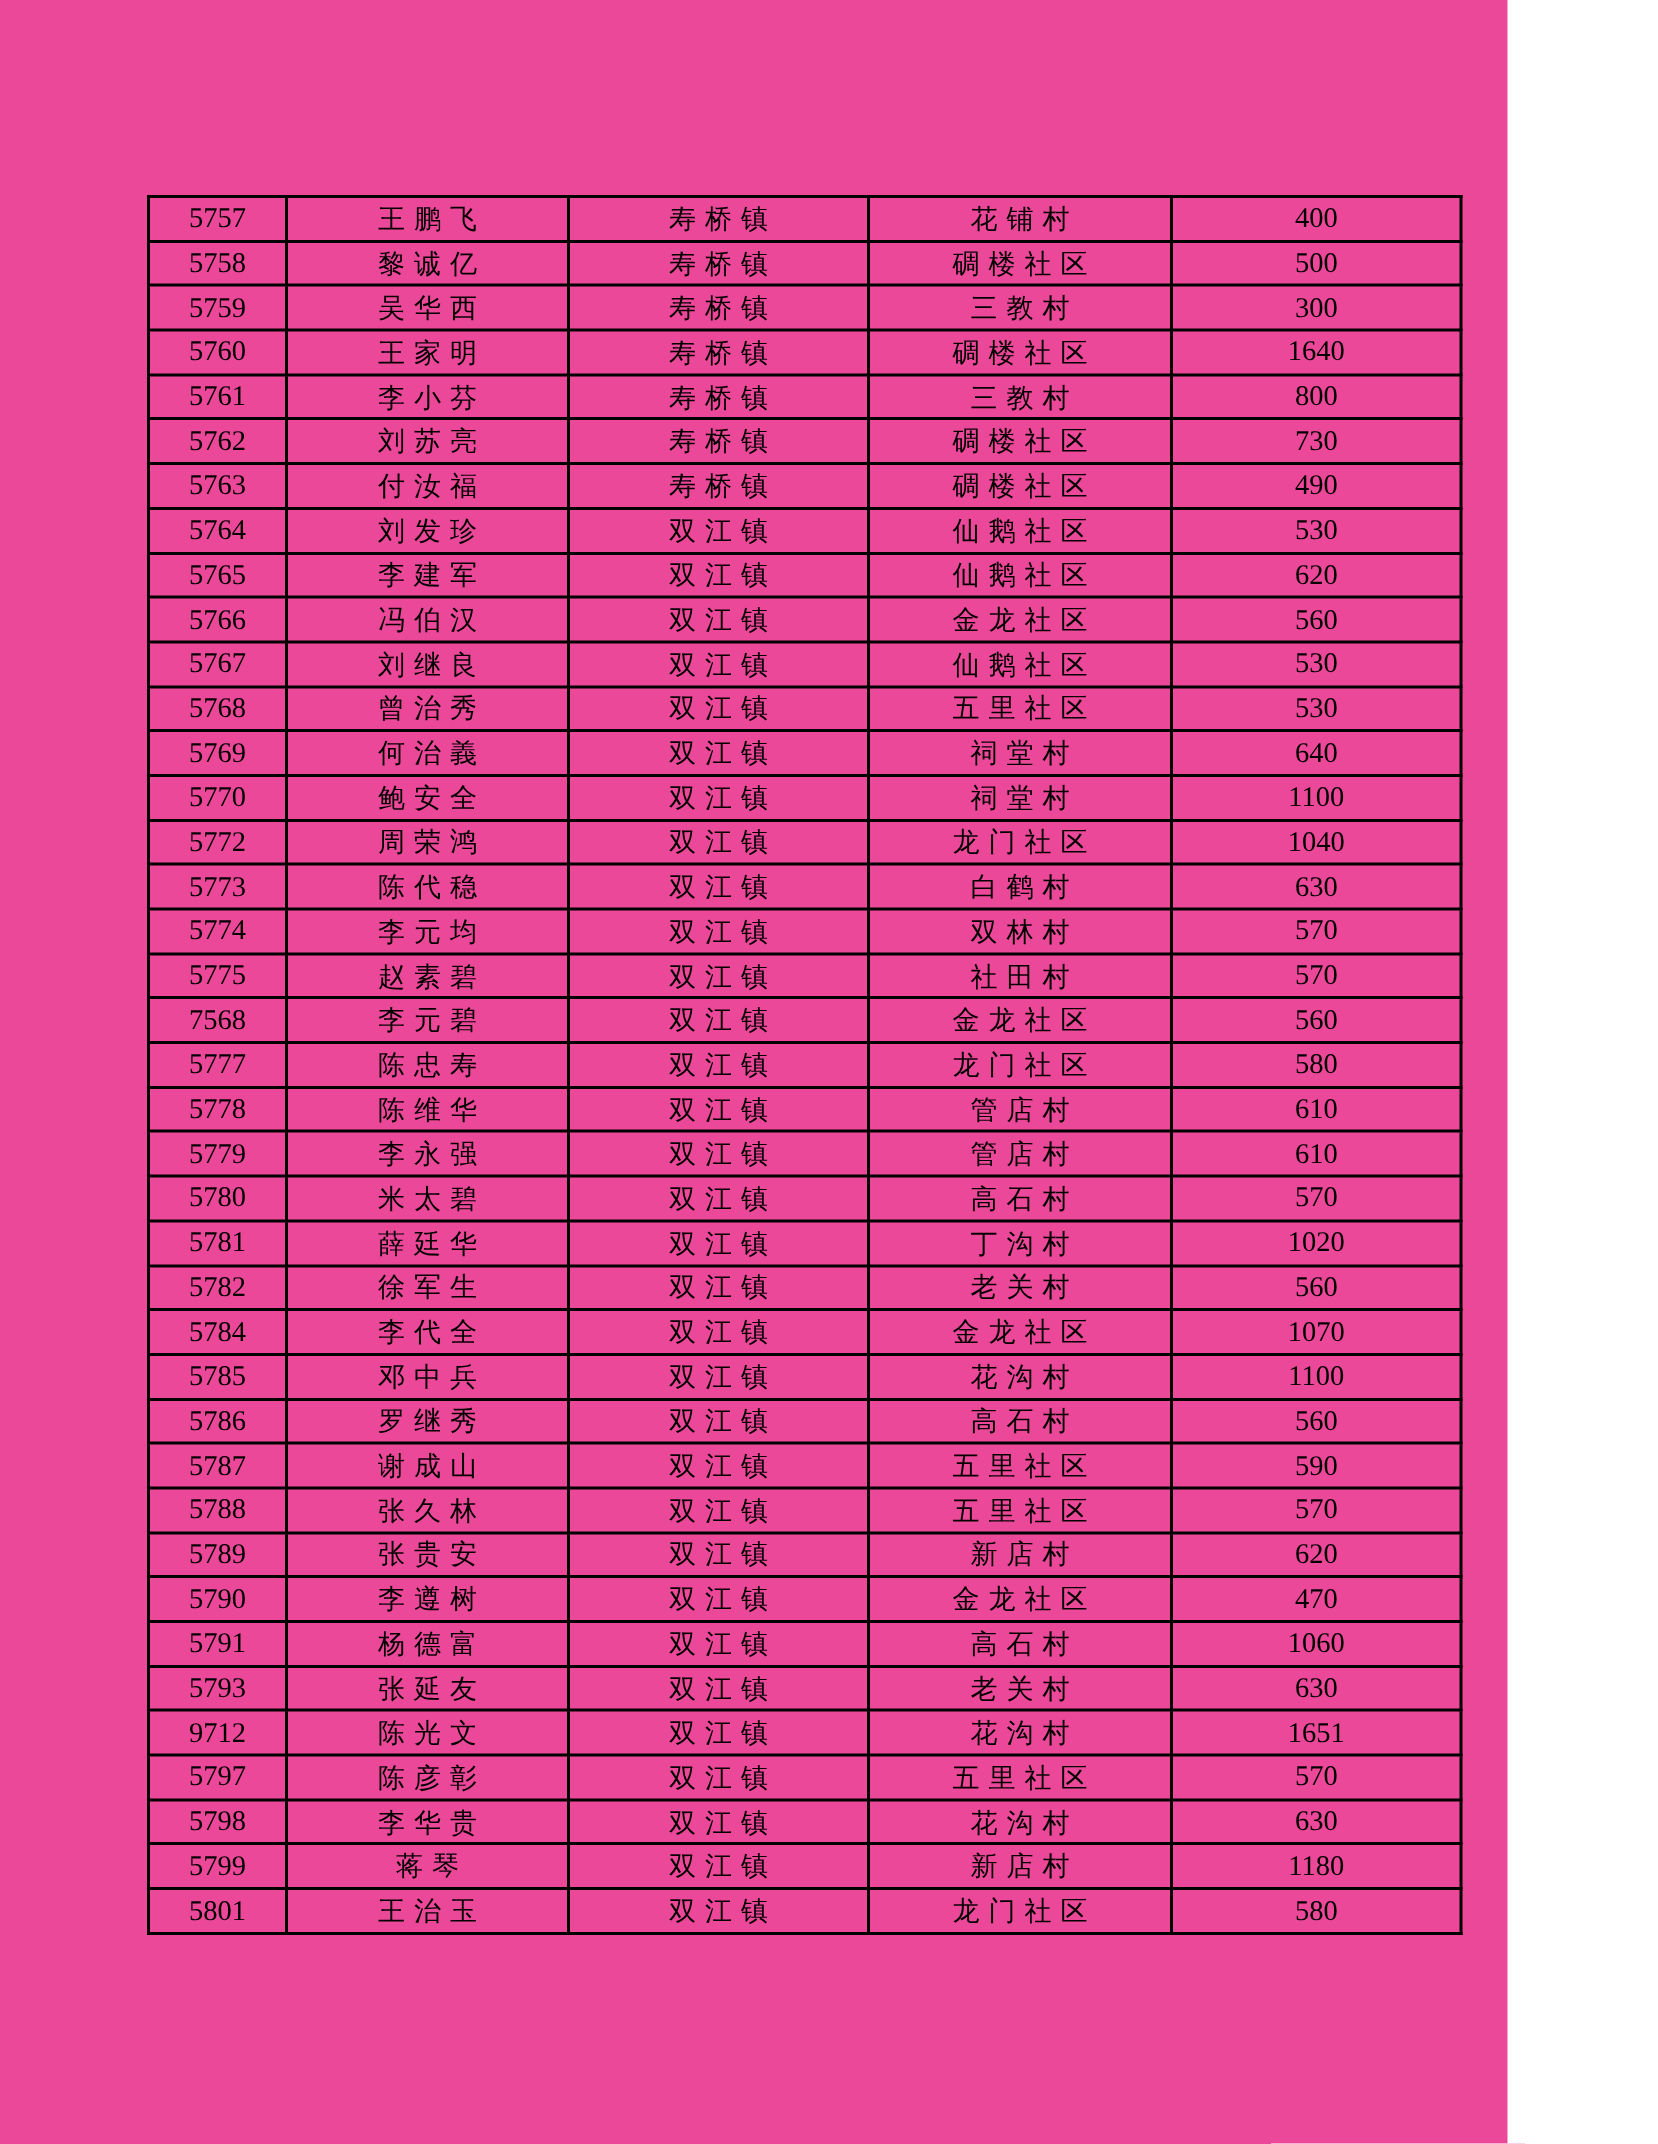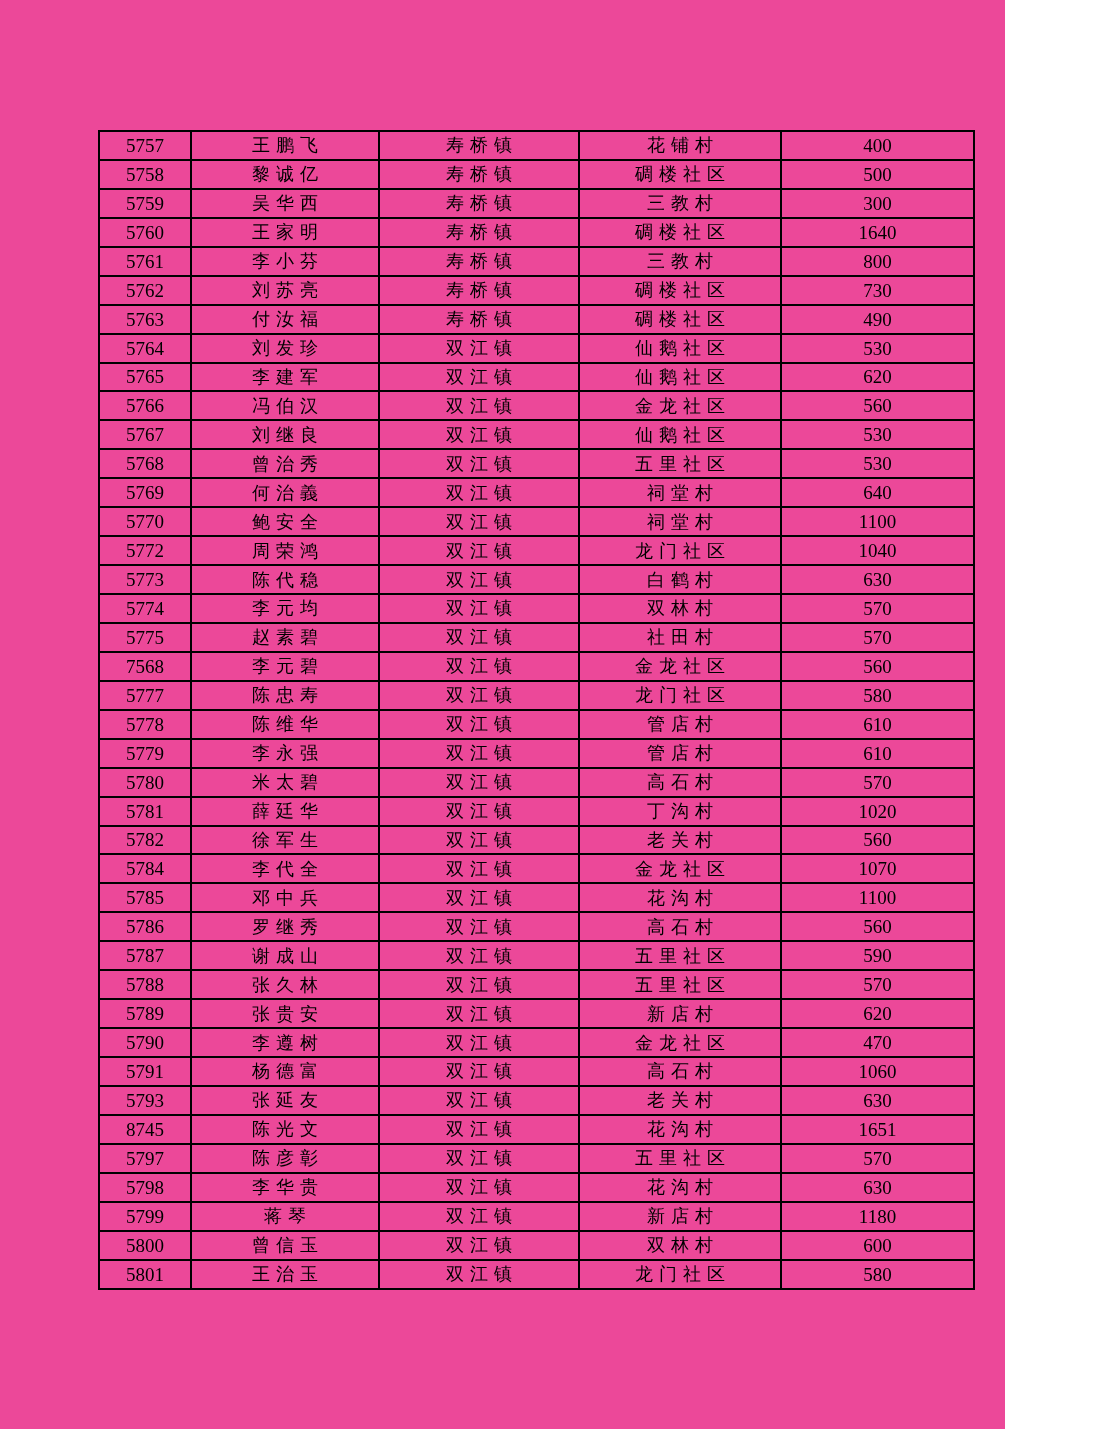--- a/index.html
+++ b/index.html
@@ -296,21 +296,21 @@
           <td class="num">1060</td>
         </tr>
         <tr>
           <td class="num">5793</td>
           <td class="cjk">张延友</td>
           <td class="cjk">双江镇</td>
           <td class="cjk">老关村</td>
           <td class="num">630</td>
         </tr>
         <tr>
-          <td class="num">8745</td>
+          <td class="num">9712</td>
           <td class="cjk">陈光文</td>
           <td class="cjk">双江镇</td>
           <td class="cjk">花沟村</td>
           <td class="num">1651</td>
         </tr>
         <tr>
           <td class="num">5797</td>
           <td class="cjk">陈彦彰</td>
           <td class="cjk">双江镇</td>
           <td class="cjk">五里社区</td>
@@ -322,27 +322,20 @@
           <td class="cjk">双江镇</td>
           <td class="cjk">花沟村</td>
           <td class="num">630</td>
         </tr>
         <tr>
           <td class="num">5799</td>
           <td class="cjk">蒋琴</td>
           <td class="cjk">双江镇</td>
           <td class="cjk">新店村</td>
           <td class="num">1180</td>
-        </tr>
-        <tr>
-          <td class="num">5800</td>
-          <td class="cjk">曾信玉</td>
-          <td class="cjk">双江镇</td>
-          <td class="cjk">双林村</td>
-          <td class="num">600</td>
         </tr>
         <tr>
           <td class="num">5801</td>
           <td class="cjk">王治玉</td>
           <td class="cjk">双江镇</td>
           <td class="cjk">龙门社区</td>
           <td class="num">580</td>
         </tr>
       </tbody>
   </table>

